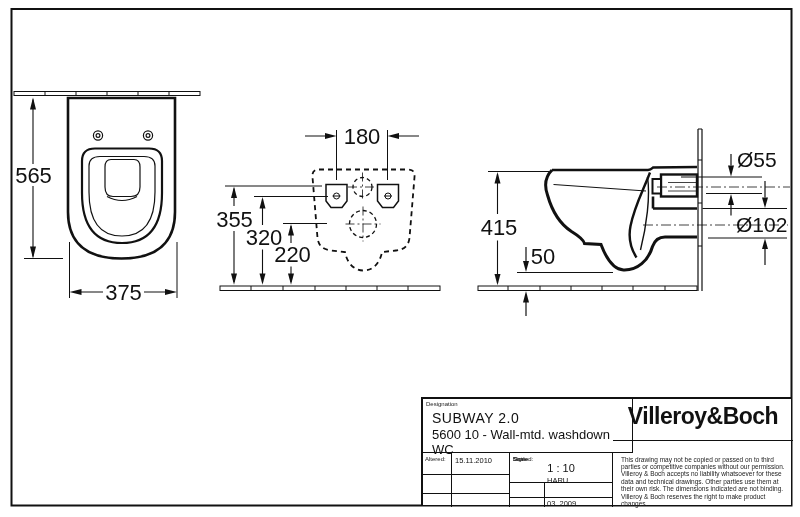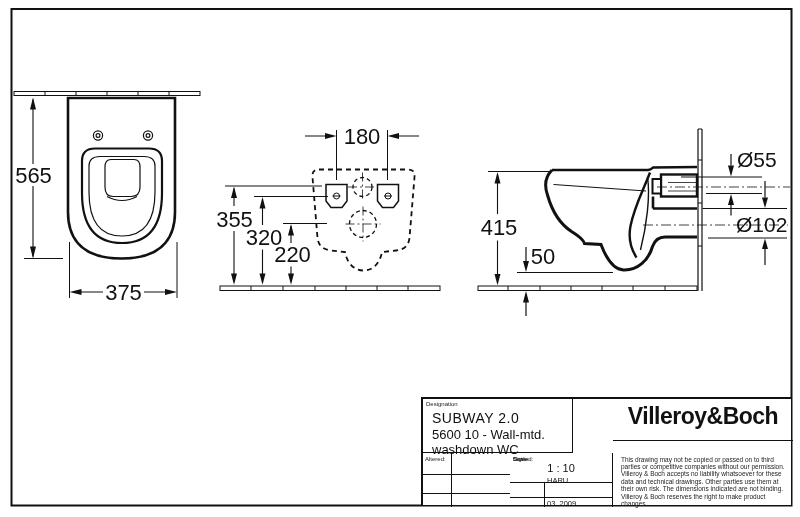--- a/index.html
+++ b/index.html
@@ -7,21 +7,21 @@
         font-family:"Liberation Sans",sans-serif;color:#111;}
   svg{position:absolute;left:0;top:0;}
   .dim{font:22px "Liberation Sans",sans-serif;fill:#111;stroke:none;}
   .dim-d{font:21px "Liberation Sans",sans-serif;fill:#111;stroke:none;}
   .ah{fill:#111;stroke:none;}
   
   .tb{position:absolute;left:421px;top:397px;width:370px;height:108px;background:#fff;
       border-top:2px solid #111;border-left:2px solid #111;box-sizing:border-box;}
   .tb *{box-sizing:border-box;position:absolute;}
   .cell{border-color:#111;}
-  .tb-designation{left:0;top:0;width:150px;height:54px;border-right:1px solid #111;border-bottom:1px solid #111;}
+  .tb-designation{left:0;top:0;width:210px;height:54px;border-right:1px solid #111;border-bottom:1px solid #111;}
   .lbl{font-size:6px;color:#222;}
   .tb-designation .lbl{left:3px;top:2px;}
   .prod-name{left:9px;top:11px;font-size:14px;letter-spacing:.5px;}
   .prod-code{left:9px;top:28px;font-size:13px;}
   .tb-brand{left:190px;top:0;width:180px;height:42px;border-bottom:1px solid #111;}
   .brand{left:0;top:4px;width:100%;text-align:center;font-size:23px;font-weight:bold;letter-spacing:-0.5px;}
   .tb-altered-lbl{left:0;top:54px;width:29px;height:54px;border-right:1px solid #111;}
   .tb-altered-lbl .lbl{left:2px;top:3px;}
   .tb-altered-val{left:29px;top:54px;width:58px;height:54px;border-right:1px solid #111;}
   .val{font-size:7.5px;}
@@ -210,20 +210,23 @@
     <div class="lbl">Designation</div>
     <div class="prod-name">SUBWAY 2.0</div>
     <div class="prod-code">5600 10 - Wall-mtd. washdown WC</div>
   </div>
   <div class="cell tb-brand">
     <div class="brand">Villeroy&amp;Boch</div>
   </div>
   <div class="cell tb-altered-lbl">
     <div class="lbl">Altered:</div>
   </div>
+  <div class="cell tb-altered-val">
+    <div class="val">15.11.2010</div>
+  </div>
   <div class="row-a"></div>
   <div class="row-b"></div>
   <div class="cell tb-scale">
     <div class="lbl">Scale:</div>
     <div class="scale-val">1 : 10</div>
     <div class="scale-row1"></div>
     <div class="scale-row2"></div>
     <div class="col-div"></div>
     <div class="lbl signed-lbl">Signed:</div>
     <div class="val signed-val">HARU</div>

